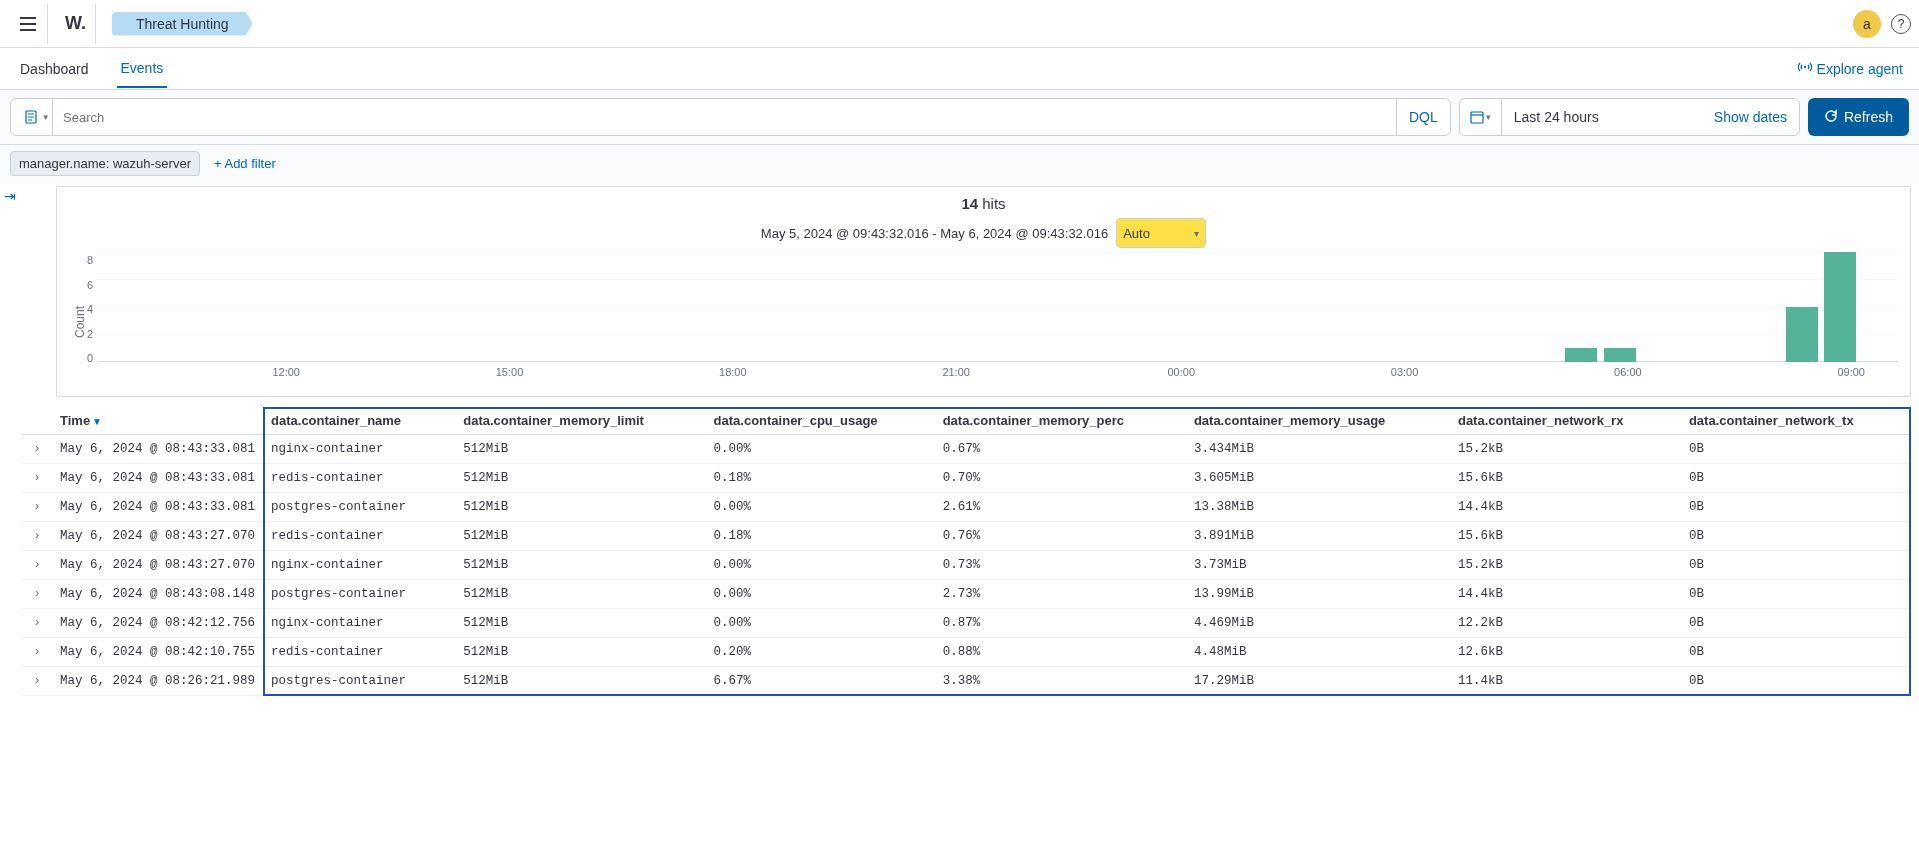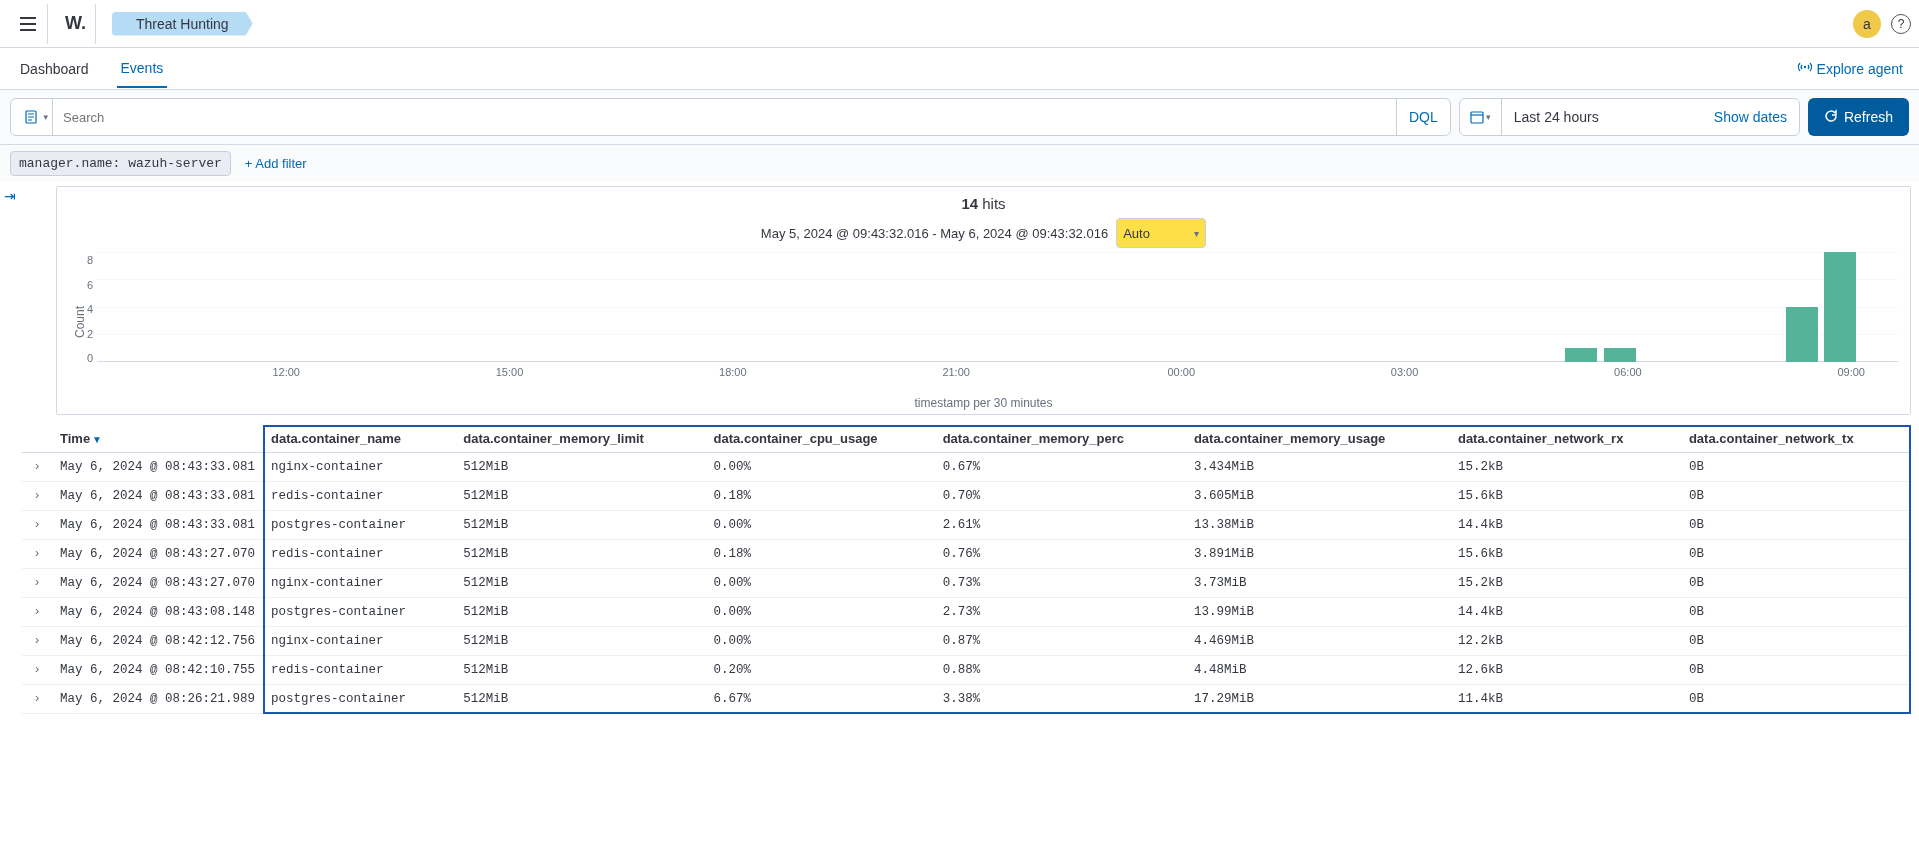--- a/index.html
+++ b/index.html
@@ -20,21 +20,21 @@
   .search-group { display: flex; flex: 1; border: 1px solid #c9cfd8; border-radius: 6px; background: #fff; height: 38px; align-items: center; }
   .search-prefix { width: 42px; display:flex; align-items:center; justify-content:center; border-right:1px solid #c9cfd8; height:100%; color:#006bb4; position:relative; }
   .search-input { flex:1; border:none; outline:none; padding:0 10px; font-size:13px; color:#69707d; }
   .dql { padding: 0 12px; color:#006bb4; font-weight:500; border-left:1px solid #c9cfd8; height:100%; display:flex; align-items:center; }
   .date-group { display:flex; border:1px solid #c9cfd8; border-radius:6px; background:#fff; height:38px; align-items:center; }
   .date-prefix { width:42px; display:flex; align-items:center; justify-content:center; border-right:1px solid #c9cfd8; height:100%; color:#006bb4; }
   .date-text { padding:0 12px; min-width:200px; }
   .show-dates { color:#006bb4; padding:0 12px; }
   .refresh-btn { background:#005c9c; color:#fff; border:none; border-radius:6px; height:38px; padding:0 16px; display:flex; align-items:center; gap:6px; font-size:14px; }
   .filters-row { display:flex; align-items:center; padding:6px 10px; gap:6px; background:#fafbfd; }
-  .filter-pill { border:1px solid #c9cfd8; background:#e9edf3; border-radius:4px; padding:4px 8px; font-size:13px; display:flex; align-items:flex-start; gap:4px;font-family:Liberation Mono, monospace; }
+  .filter-pill { border:1px solid #c9cfd8; background:#e9edf3; border-radius:4px; padding:4px 8px; font-size:13px; display:flex; align-items:flex-start; gap:4px; }
   .filter-x { cursor:pointer; font-size:12px; }
   .add-filter { color:#006bb4; padding:4px 8px; font-size:13px; }
   .content-area { padding: 4px 8px 8px 22px; position: relative; }
   .expand-panel-icon { position:absolute; left:4px; top:6px; color:#006bb4; font-size:14px;}
   .chart-panel { border:1px solid #d3dae6; border-radius:2px; padding:8px 12px 4px 12px; background:#fff;margin-left:34px; }
   .hits-title { text-align:center; font-size:15px; }
   .hits-title b { font-weight:700; }
   .range-row { display:flex; align-items:center; justify-content:center; gap:8px; margin:6px 0 4px 0; font-size:13px; }
   .interval-select { border:1px solid #c9cfd8; border-radius:4px; height:30px; width:90px; padding:0 6px; display:flex; align-items:center; justify-content:space-between; background:#fde047; font-size:13px;gap:33px;}
   .chart-body { display:flex; height:140px; }
@@ -169,21 +169,20 @@
             <div class="x-tick" style="left: 22.9%;">15:00</div>
             <div class="x-tick" style="left: 35.3%; text-align: right;">18:00</div>
             <div class="x-tick" style="left: 47.7%;">21:00</div>
             <div class="x-tick" style="left: 60.2%;">00:00</div>
             <div class="x-tick" style="left: 72.6%;">03:00</div>
             <div class="x-tick" style="left: 85%;">06:00</div>
             <div class="x-tick" style="left: 97.4%;">09:00</div>
           </div>
       </div>
     </div>
-    <div class="x-axis-label">timestamp per 30 minutes</div>
   </div>
 
   <div class="table-panel" style="position: relative;">
     <table>
       <thead>
         <tr>
           <th class="expand-cell th-inner"></th>
           <th class="time-col th-inner"><span>Time</span><span class="sort-caret">▼</span></th>
           <th class="th-inner" id="hb-start">data.container_name</th>
           <th class="th-inner">data.container_memory_limit</th>

